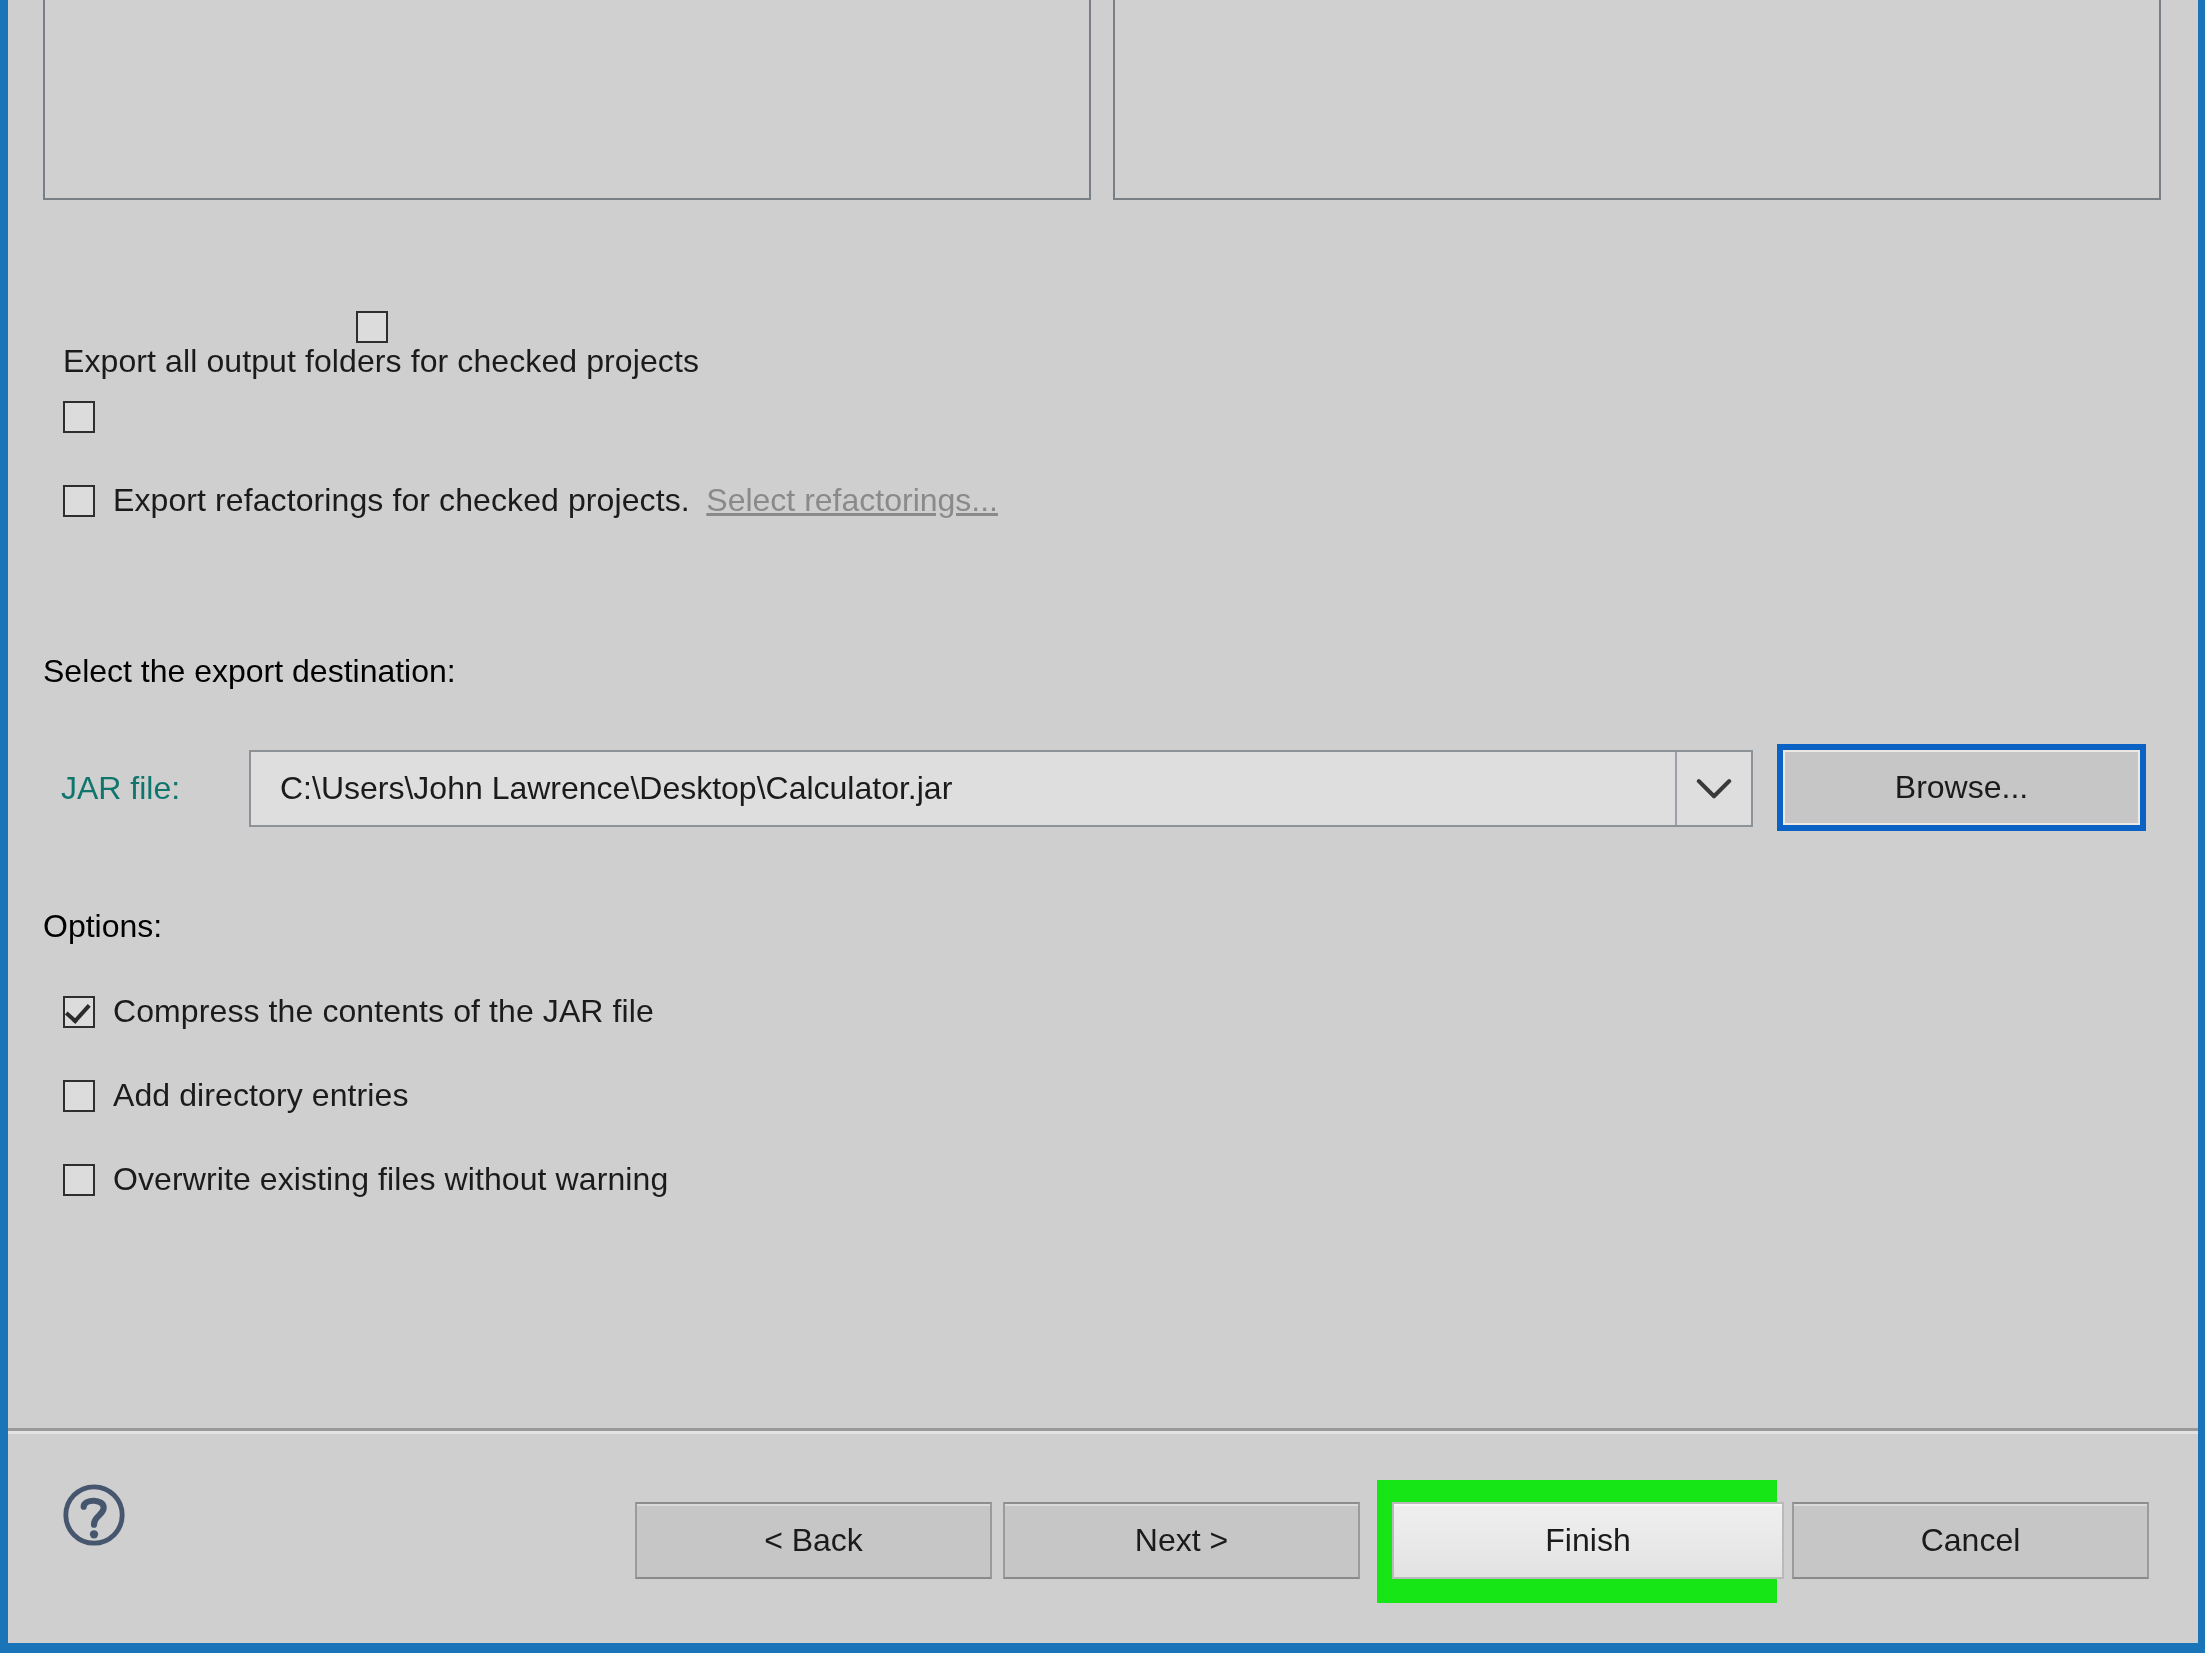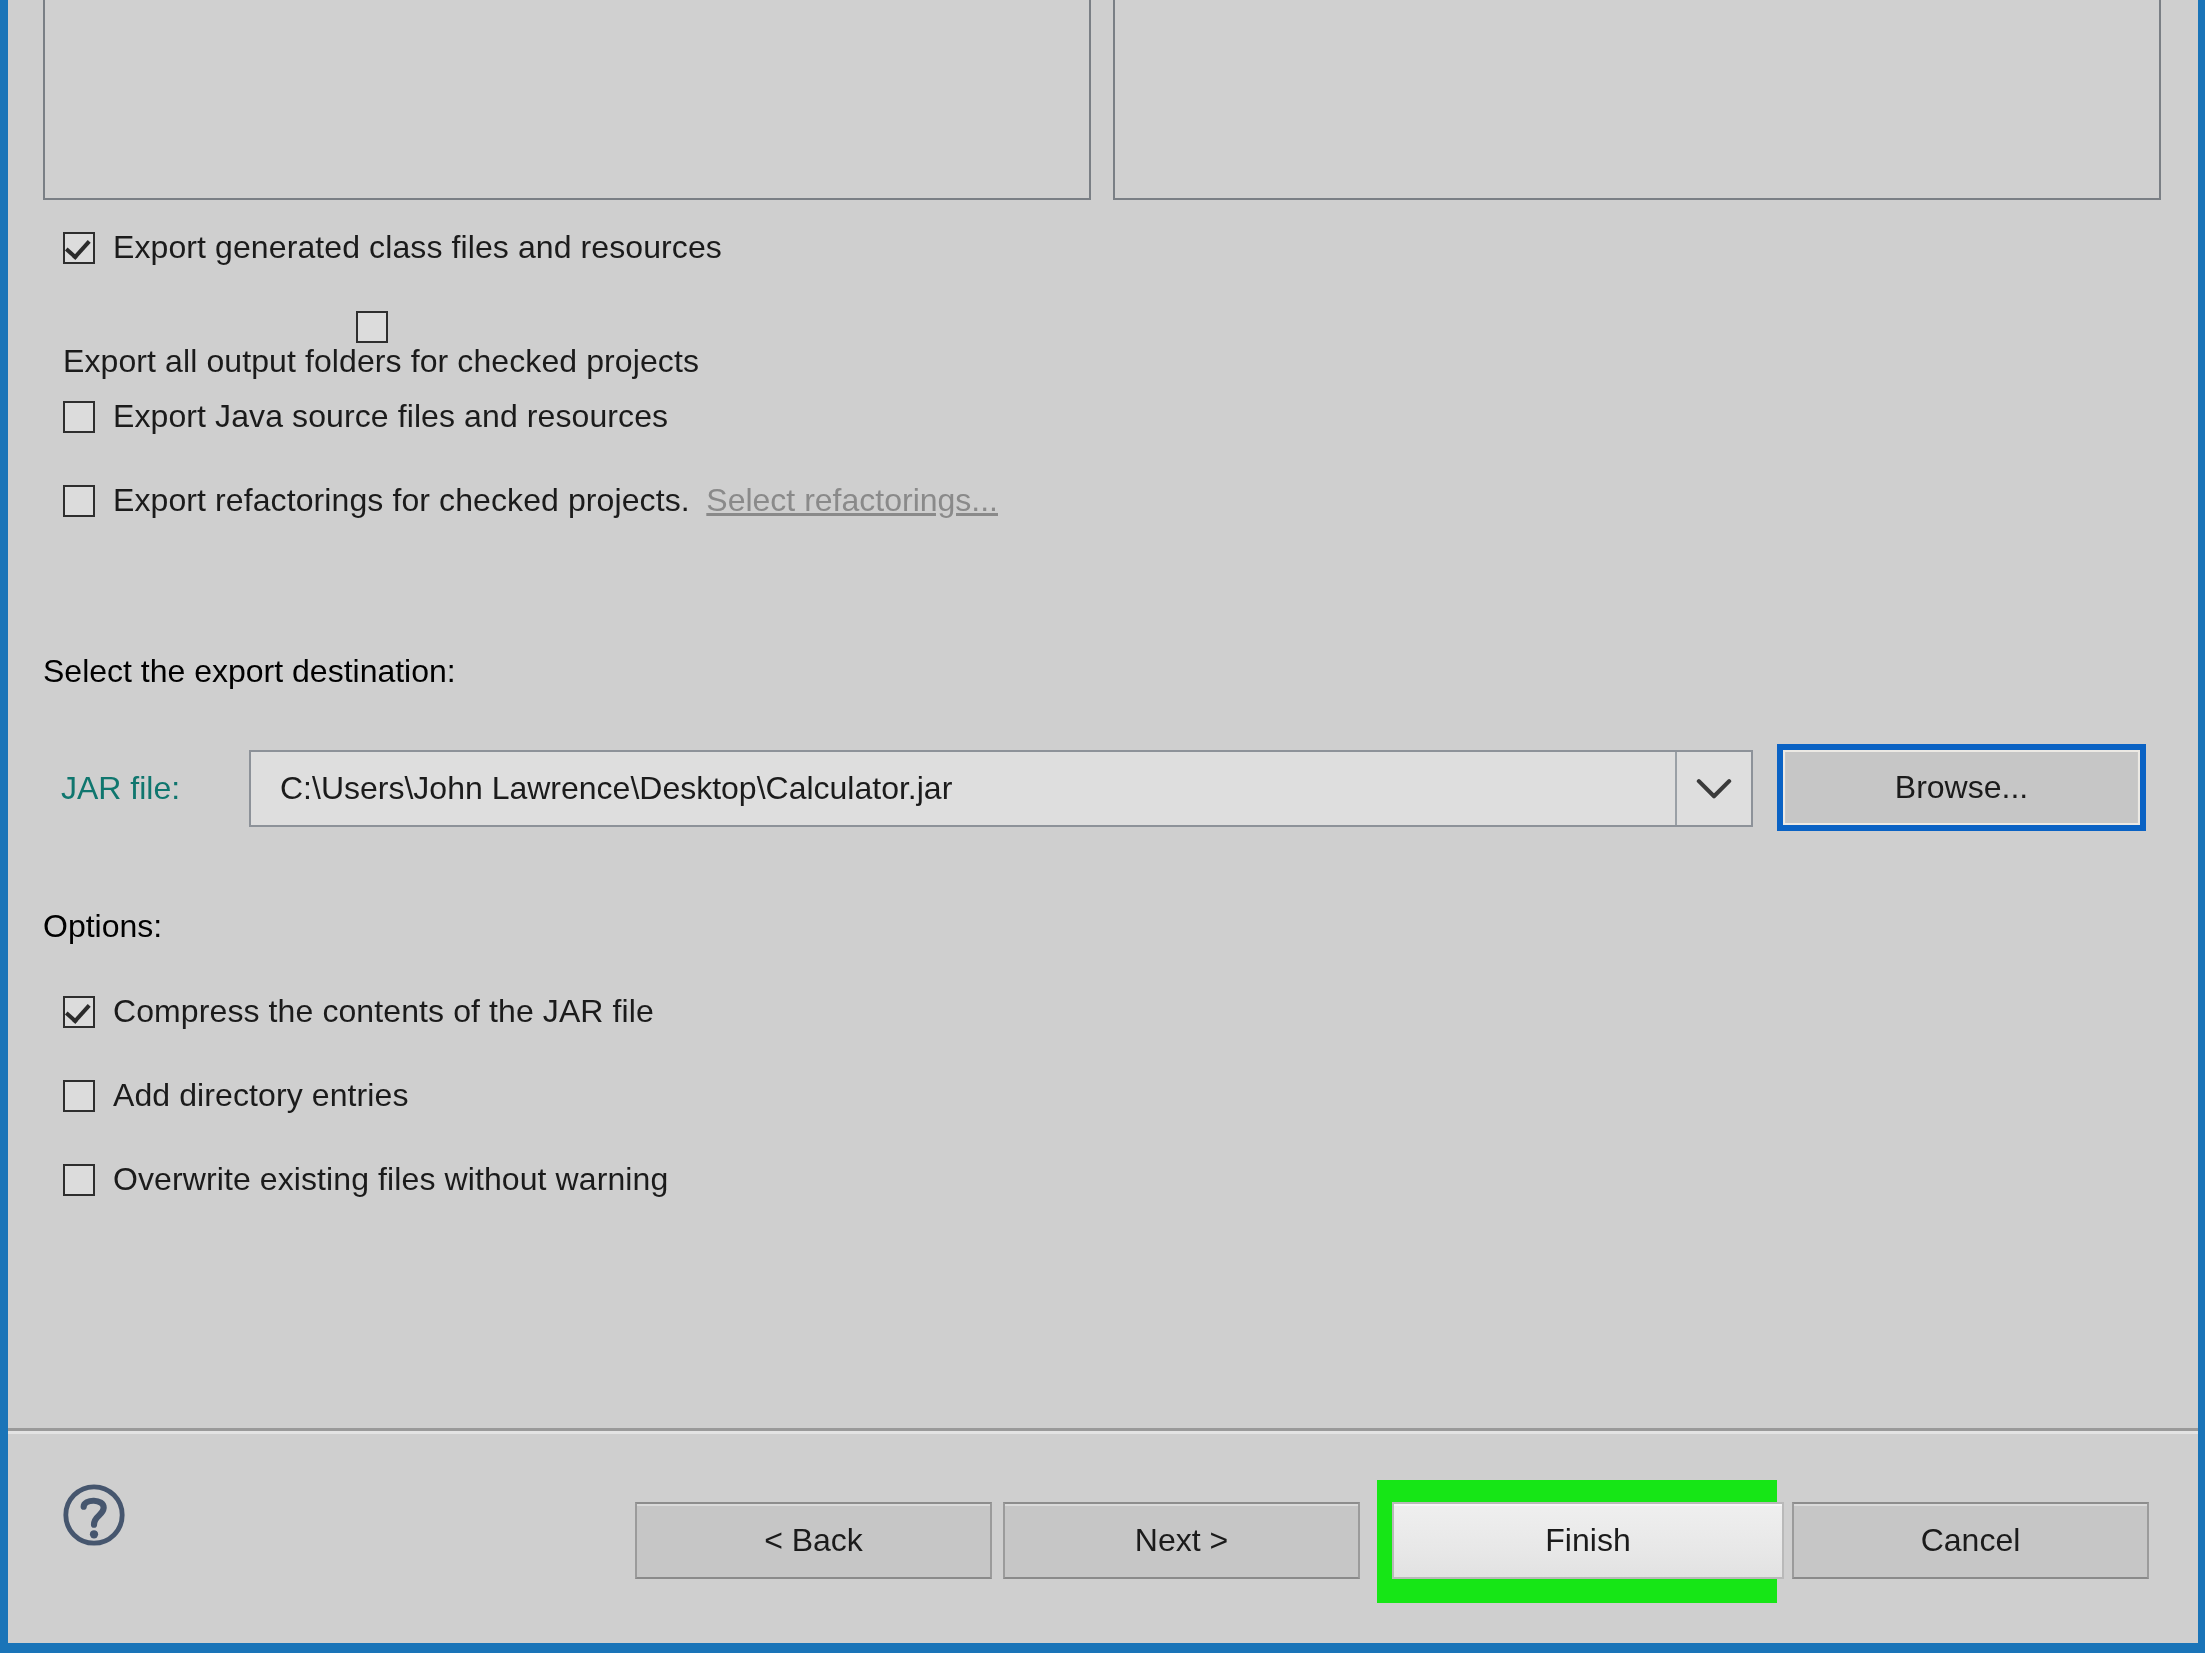--- a/index.html
+++ b/index.html
@@ -228,33 +228,28 @@
 
   <div class="win-edge-left"></div>
   <div class="win-edge-right"></div>
   <div class="win-edge-bottom"></div>
 
   <div class="dialog-surface"></div>
 
   <div class="list-panel left"></div>
   <div class="list-panel right"></div>
 
-  <div class="check-row" style="left:63px; top:227px;">
-    <span class="cbox checked"></span>
-    <span class="check-label">Export generated class files and resources</span>
-  </div>
 
   <div class="check-row" style="left:63px; top:311px;flex-direction:column;">
     <span class="cbox"></span>
     <span class="check-label">Export all output folders for checked projects</span>
   </div>
 
   <div class="check-row" style="left:63px; top:396px;">
     <span class="cbox"></span>
-    <span class="check-label">Export Java source files and resources</span>
   </div>
 
   <div class="check-row" style="left:63px; top:480px;">
     <span class="cbox"></span>
     <span class="check-label">Export refactorings for checked projects.</span>
     <span class="inline-link">Select refactorings...</span>
   </div>
 
   <div class="section-label" style="left:43px; top:653px;">Select the export destination:</div>
 

